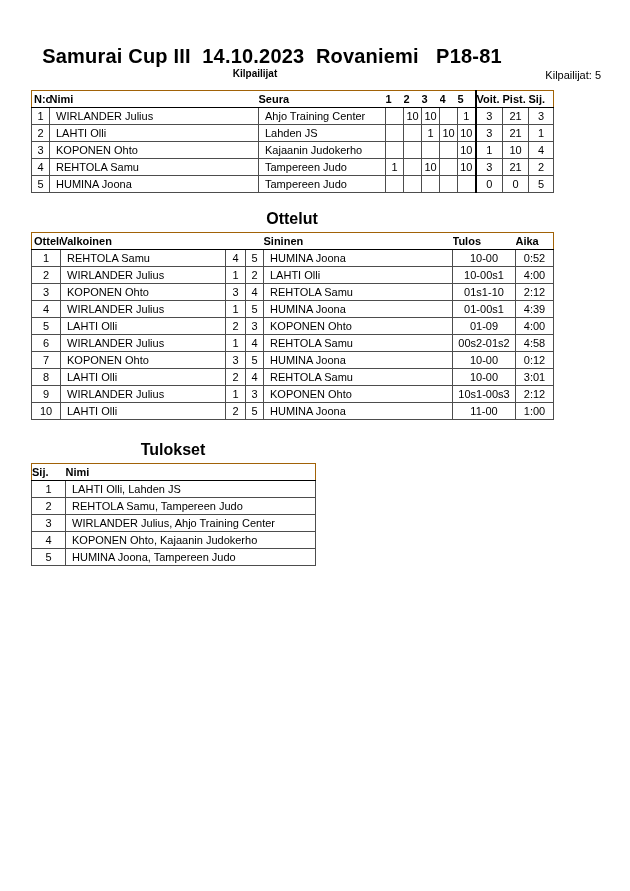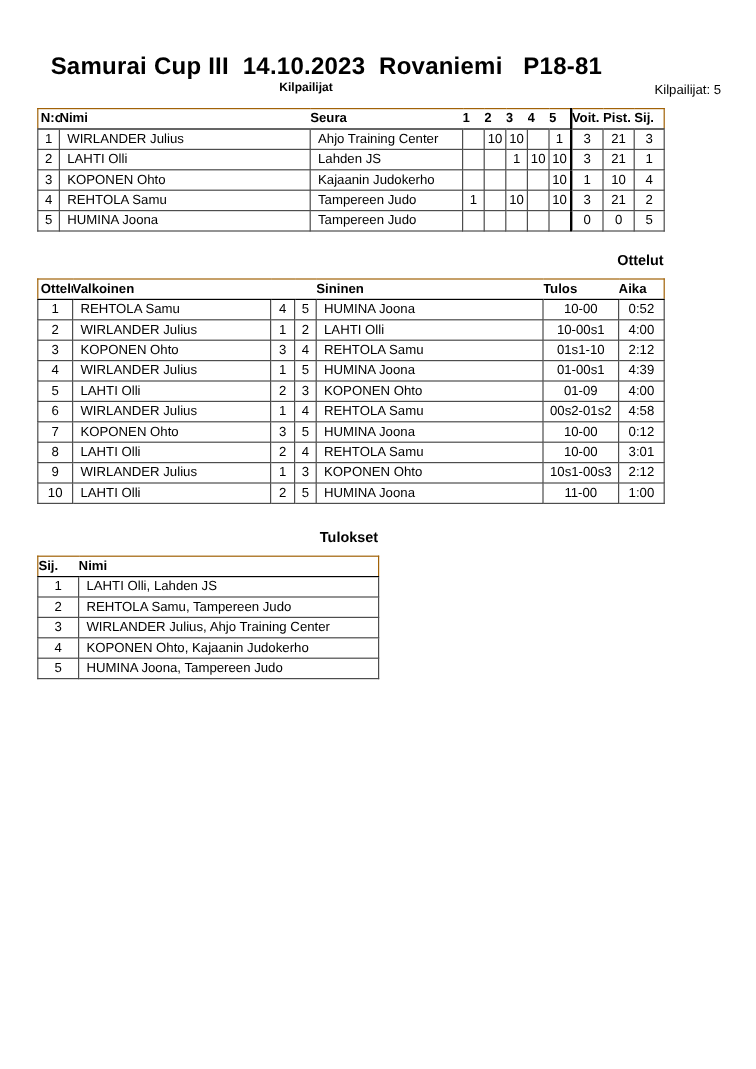--- a/index.html
+++ b/index.html
@@ -12,21 +12,21 @@
     font-size:20px;font-weight:bold;white-space:pre;letter-spacing:0.2px;
   }
   .sub-title{
     position:absolute;top:68px;left:0;width:510px;text-align:center;
     font-size:10px;font-weight:bold;
   }
   .count-label{
     position:absolute;top:69px;right:29px;font-size:11px;
   }
   .sec-title{
-    position:absolute;font-size:12px;font-weight:bold;text-align:right;
+    position:absolute;font-size:16px;font-weight:bold;text-align:center;
   }
   #matches-title{top:210px;left:31px;width:522px;}
   #results-title{top:441px;left:31px;width:284px;}
   table.tbl{
     position:absolute;border:1px solid #a16207;border-collapse:collapse;
     table-layout:fixed;background:#fff;
   }
   #competitors-table{left:31px;top:90px;width:522px;}
   #matches-table{left:31px;top:232px;width:522px;}
   #results-table{left:31px;top:463px;width:284px;}

